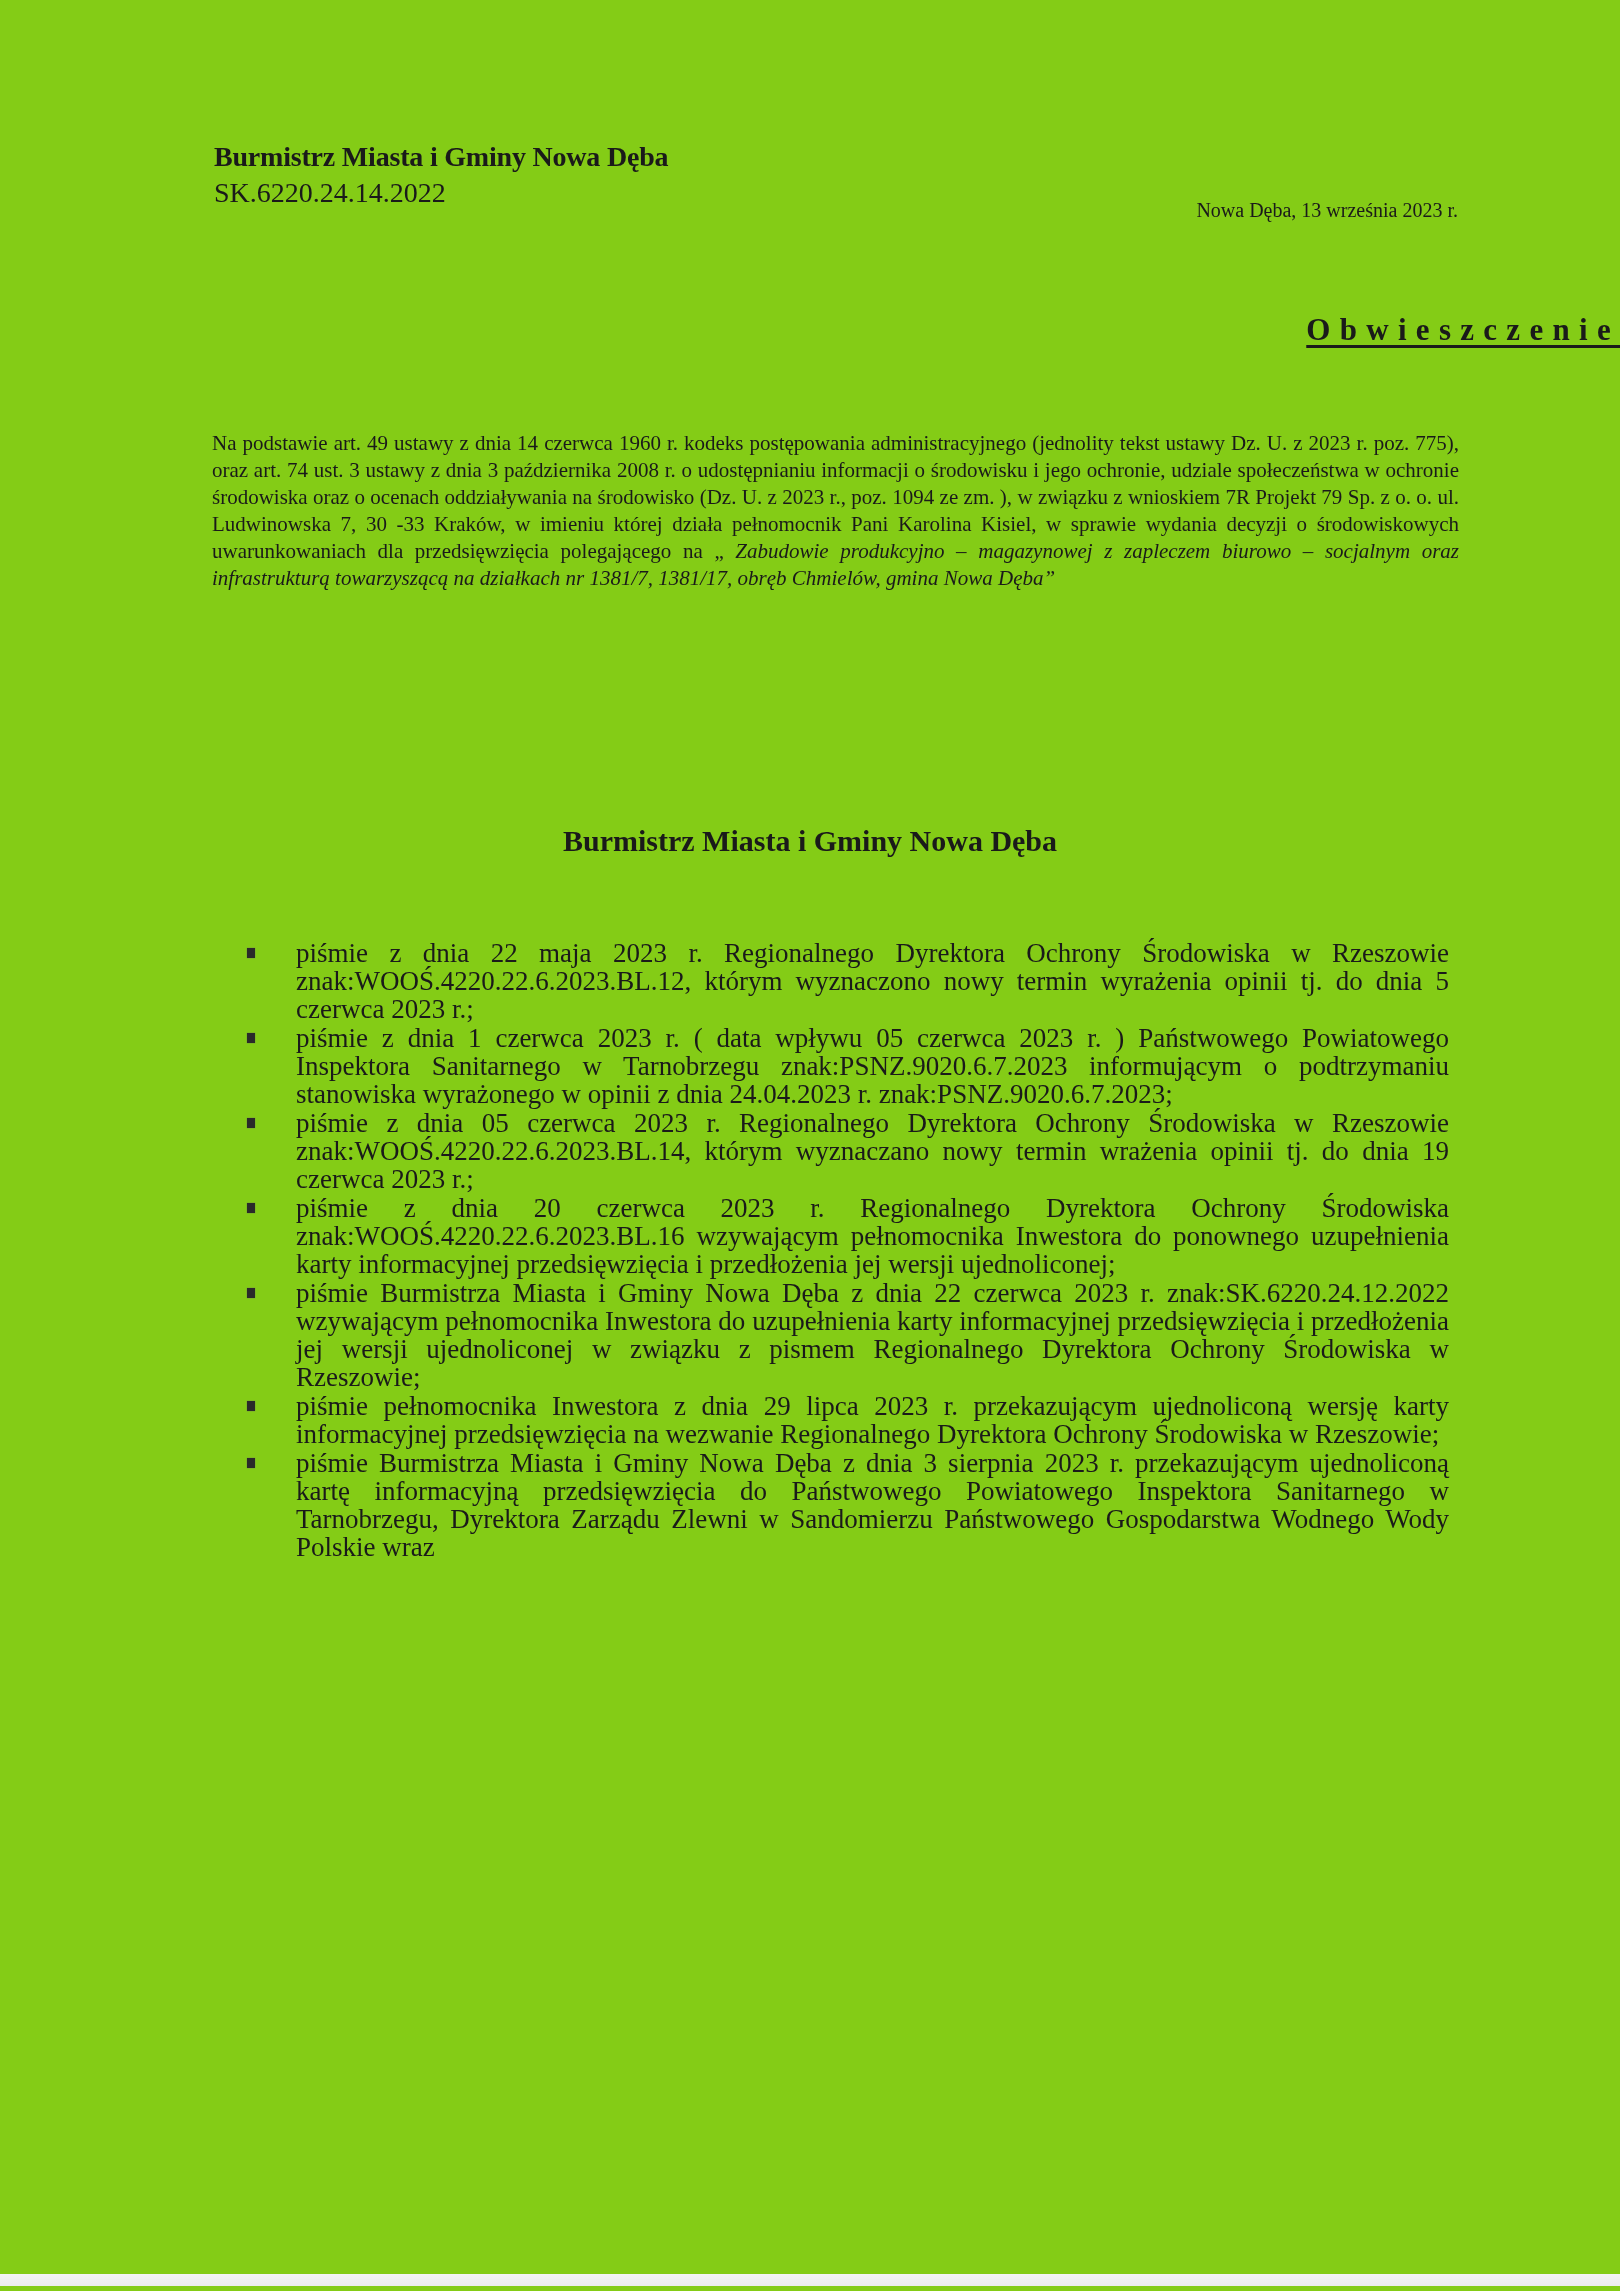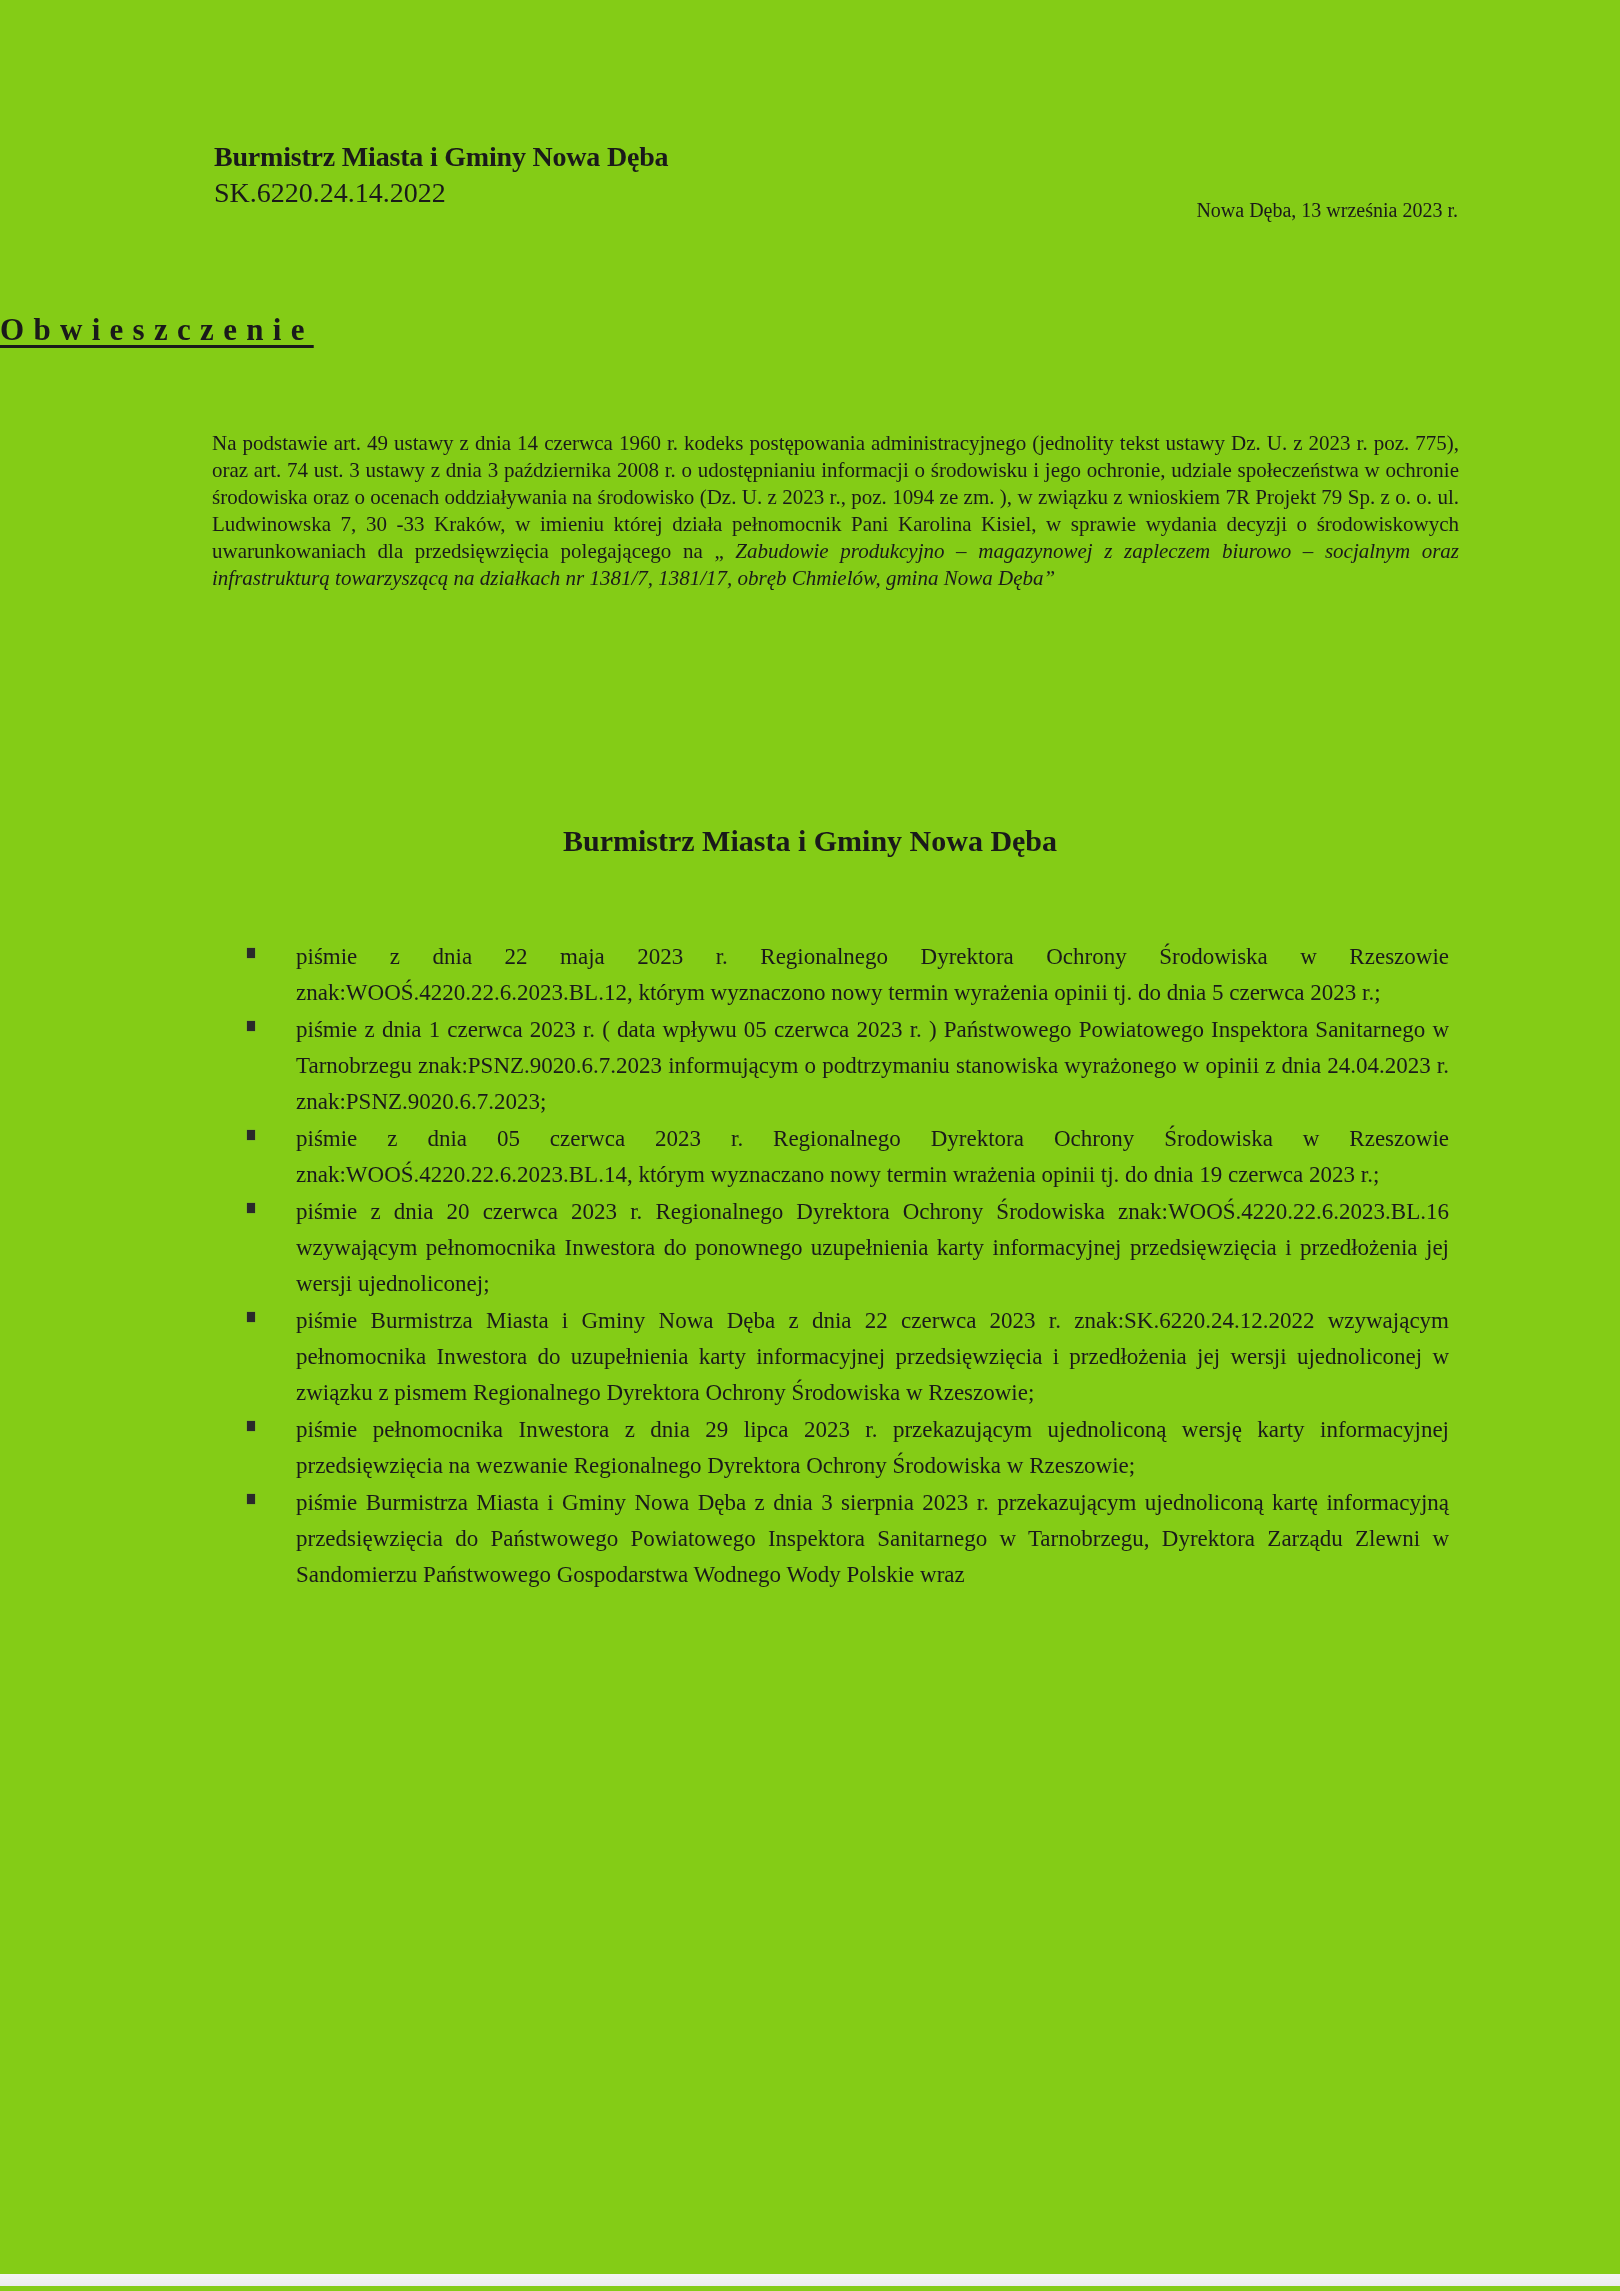--- a/index.html
+++ b/index.html
@@ -41,21 +41,21 @@
       right: 162px;
       top: 193px;
       font-size: 20px;
       margin-top: 6px;
     }
     .title {
       position: absolute;
       left: 0;
       width: 1620px;
       top: 312px;
-      text-align: left;
+      text-align: right;
       font-size: 31px;
       font-weight: bold;
       letter-spacing: 9.3px;
     }
     .title span {
       text-decoration: underline;
       text-decoration-thickness: 2.9px;
       text-underline-offset: 4.9px;
     }
     .intro {
@@ -84,22 +84,22 @@
       left: 247px;
       top: 939px;
       width: 1202px;
       margin: 0;
       padding: 0;
       list-style: none;
     }
     .list li {
       position: relative;
       padding-left: 49px;
-      font-size: 23px;
-      line-height: 36px;
+      font-size: 27px;
+      line-height: 28px;
       text-align: justify;
       margin-bottom: 1px;
     }
     .bullet {
       position: absolute;
       left: 0;
       top: 8.8px;
       width: 7.8px;
       height: 9.8px;
       background: #2a2a2a;

